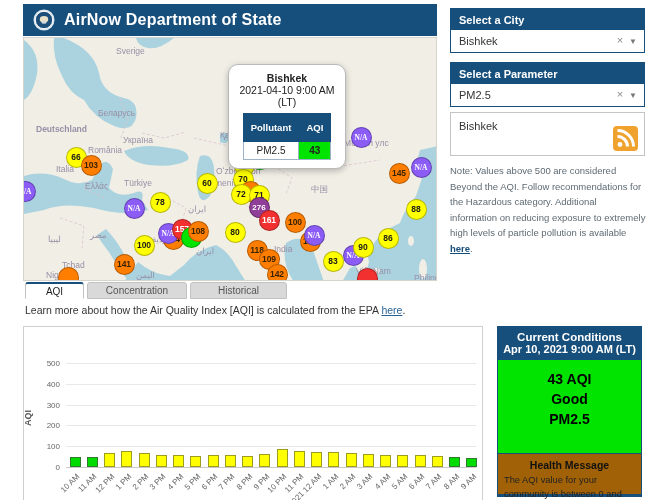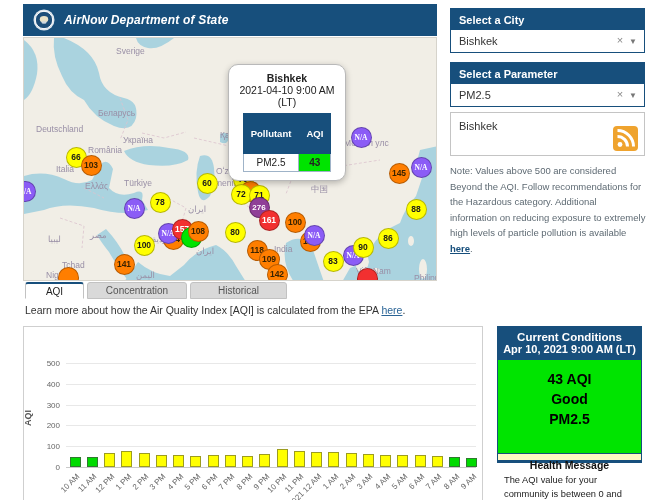--- a/index.html
+++ b/index.html
@@ -2,42 +2,42 @@
 <html><head>
 <meta charset="utf-8">
 <style>
   html,body{margin:0;padding:0;}
   body{width:655px;height:500px;position:relative;overflow:hidden;background:#fff;
        font-family:"Liberation Sans",sans-serif;-webkit-font-smoothing:antialiased;}
   .abs{position:absolute;}
 
   
   #header{left:23px;top:4px;width:414px;height:32px;background:#174F7C;display:flex;align-items:center;gap:9px;padding-left:10px;box-sizing:border-box;}
-  #header .title{color:#fff;font-weight:bold;font-size:12px;letter-spacing:.2px;font-style:italic;}
+  #header .title{color:#fff;font-weight:bold;font-size:16px;letter-spacing:.2px;}
 
   
   #map{left:23px;top:37px;width:414px;height:244px;background:#F1EEE6;overflow:hidden;border:1px solid #d6d3cb;box-sizing:border-box;}
   .maplabel{position:absolute;font-size:8.5px;color:#998fa6;white-space:nowrap;pointer-events:none;}
   .marker{position:absolute;width:21px;height:21px;border-radius:50%;display:flex;align-items:center;justify-content:center;
           font-size:8.5px;font-weight:bold;color:#1a1a1a;box-sizing:border-box;border:1px solid rgba(0,0,0,.28);}
   .marker.good{background:#00E400;}
   .marker.moderate{background:#FFFF00;}
   .marker.usg{background:#FF7E00;color:#3a2300;}
   .marker.unhealthy{background:#F23030;color:#fff;}
   .marker.very_unhealthy{background:#8F3F97;color:#fff;font-size:8px;}
   .marker.na{background:#8b5cf6;color:#fff;font-size:7.5px;font-family:Liberation Serif, serif;}
 
   
   #popup{left:204px;top:26px;width:118px;background:#fff;border:1px solid #b9b9b9;border-radius:10px;
          box-shadow:0 2px 6px rgba(0,0,0,.25);text-align:center;font-size:10.5px;color:#222;padding:7px 4px 8px;box-sizing:border-box;z-index:30;}
   #popup .city{font-weight:600;}
   #popup-tail{left:228px;top:100px;width:13px;height:13px;background:#fff;transform:rotate(45deg);
               border-right:1px solid #b9b9b9;border-bottom:1px solid #b9b9b9;z-index:29;}
   #popup table{border-collapse:collapse;margin:5px auto 0;}
-  #popup th{background:#174F7C;color:#fff;font-size:9.5px;padding:14px 7px;border:1px solid #174F7C;}
+  #popup th{background:#174F7C;color:#fff;font-size:9.5px;padding:8px 7px;border:1px solid #174F7C;}
   #popup td{font-size:10px;padding:3px 7px;border:1px solid #9fb3c8;}
   #popup td.aqi{background:#00E400;font-weight:bold;}
 
   
   .side-box{left:450px;width:195px;border:1px solid #174F7C;box-sizing:border-box;background:#fff;}
   .side-box .hd{background:#174F7C;color:#fff;font-weight:bold;font-size:11px;padding:5px 8px 4px;}
   .side-box .bd{position:relative;font-size:11px;color:#333;padding:5px 8px;height:22px;box-sizing:border-box;}
   .sel-icons{position:absolute;right:7px;top:4px;color:#8a8a8a;font-size:11px;}
   .sel-icons .caret{font-size:8px;color:#777;margin-left:6px;}
   #rss-box{left:450px;top:112px;width:195px;height:44px;border:1px solid #c4c4c4;box-sizing:border-box;background:#fff;}
@@ -64,21 +64,21 @@
   .gridline{position:absolute;left:42px;width:410px;height:1px;background:#e8e8e8;}
   .gridline.base{background:#c9c9c9;}
   .ytick{position:absolute;left:6px;width:30px;text-align:right;font-size:8px;color:#666;}
   .bar{position:absolute;box-sizing:border-box;}
   .bar.good{background:#00DB00;border:1px solid #2f7a2f;}
   .bar.moderate{background:#FFFF00;border:1px solid #9c9c20;}
   .xlab{position:absolute;width:70px;text-align:right;font-size:8px;color:#666;white-space:nowrap;
         transform-origin:100% 0;transform:rotate(-45deg);}
 
   
-  #cc{left:497px;top:326px;width:145px;height:137px;border:1px solid #174F7C;border-bottom:3px solid #174F7C;box-sizing:border-box;background:#fef9c3;}
+  #cc{left:497px;top:326px;width:145px;height:171px;border:1px solid #174F7C;border-bottom:3px solid #174F7C;box-sizing:border-box;background:#a16207;}
   #cc .hd{background:#174F7C;color:#fff;text-align:center;padding:4px 2px 5px;}
   #cc .hd .l1{font-size:11.5px;font-weight:bold;}
   #cc .hd .l2{font-size:9.5px;font-weight:bold;}
   #cc .hd .l3{font-size:11px;font-weight:bold;}
   #cc .green{background:#00E400;text-align:center;padding:9px 0 24px;border-bottom:1px solid #174F7C;}
   #cc .green div{font-size:14px;font-weight:bold;color:#000;line-height:20px;}
   #cc .hm-title{text-align:center;font-size:10.5px;font-weight:bold;color:#111;margin:5px 0 2px;}
   #cc .hm-text{font-size:9.3px;line-height:14px;color:#222;padding:0 6px;}
 </style>
 </head>
@@ -135,21 +135,21 @@
       <path d="M140,158 L162,170 L158,184"></path>
       <path d="M60,150 L80,160"></path>
       <path d="M36,180 L60,188 L58,210"></path>
       <path d="M210,160 L230,172"></path>
     </g>
   </svg>
 
   <div id="map-labels">
       <span class="maplabel" style="left: 92px; top: 8px;">Sverige</span>
       <span class="maplabel" style="left: 74px; top: 70px;">Беларусь</span>
-      <span class="maplabel" style="left: 12px; top: 86px;">Deutschland</span>
+      <span class="maplabel" style="left: 12px; top: 86px; font-weight: bold;">Deutschland</span>
       <span class="maplabel" style="left: 99px; top: 97px;">Україна</span>
       <span class="maplabel" style="left: 64px; top: 107px;">România</span>
       <span class="maplabel" style="left: 32px; top: 126px;">Italia</span>
       <span class="maplabel" style="left: 61px; top: 143px;">Ελλάς</span>
       <span class="maplabel" style="left: 100px; top: 140px;">Türkiye</span>
       <span class="maplabel" style="left: 196px; top: 92px;">Қазақстан</span>
       <span class="maplabel" style="left: 192px; top: 128px;">Oʻzbekiston</span>
       <span class="maplabel" style="left: 174px; top: 140px;">Türkmenistan</span>
       <span class="maplabel" style="left: 164px; top: 166px;">ایران</span>
       <span class="maplabel" style="left: 320px; top: 100px;">Монгол улс</span>

